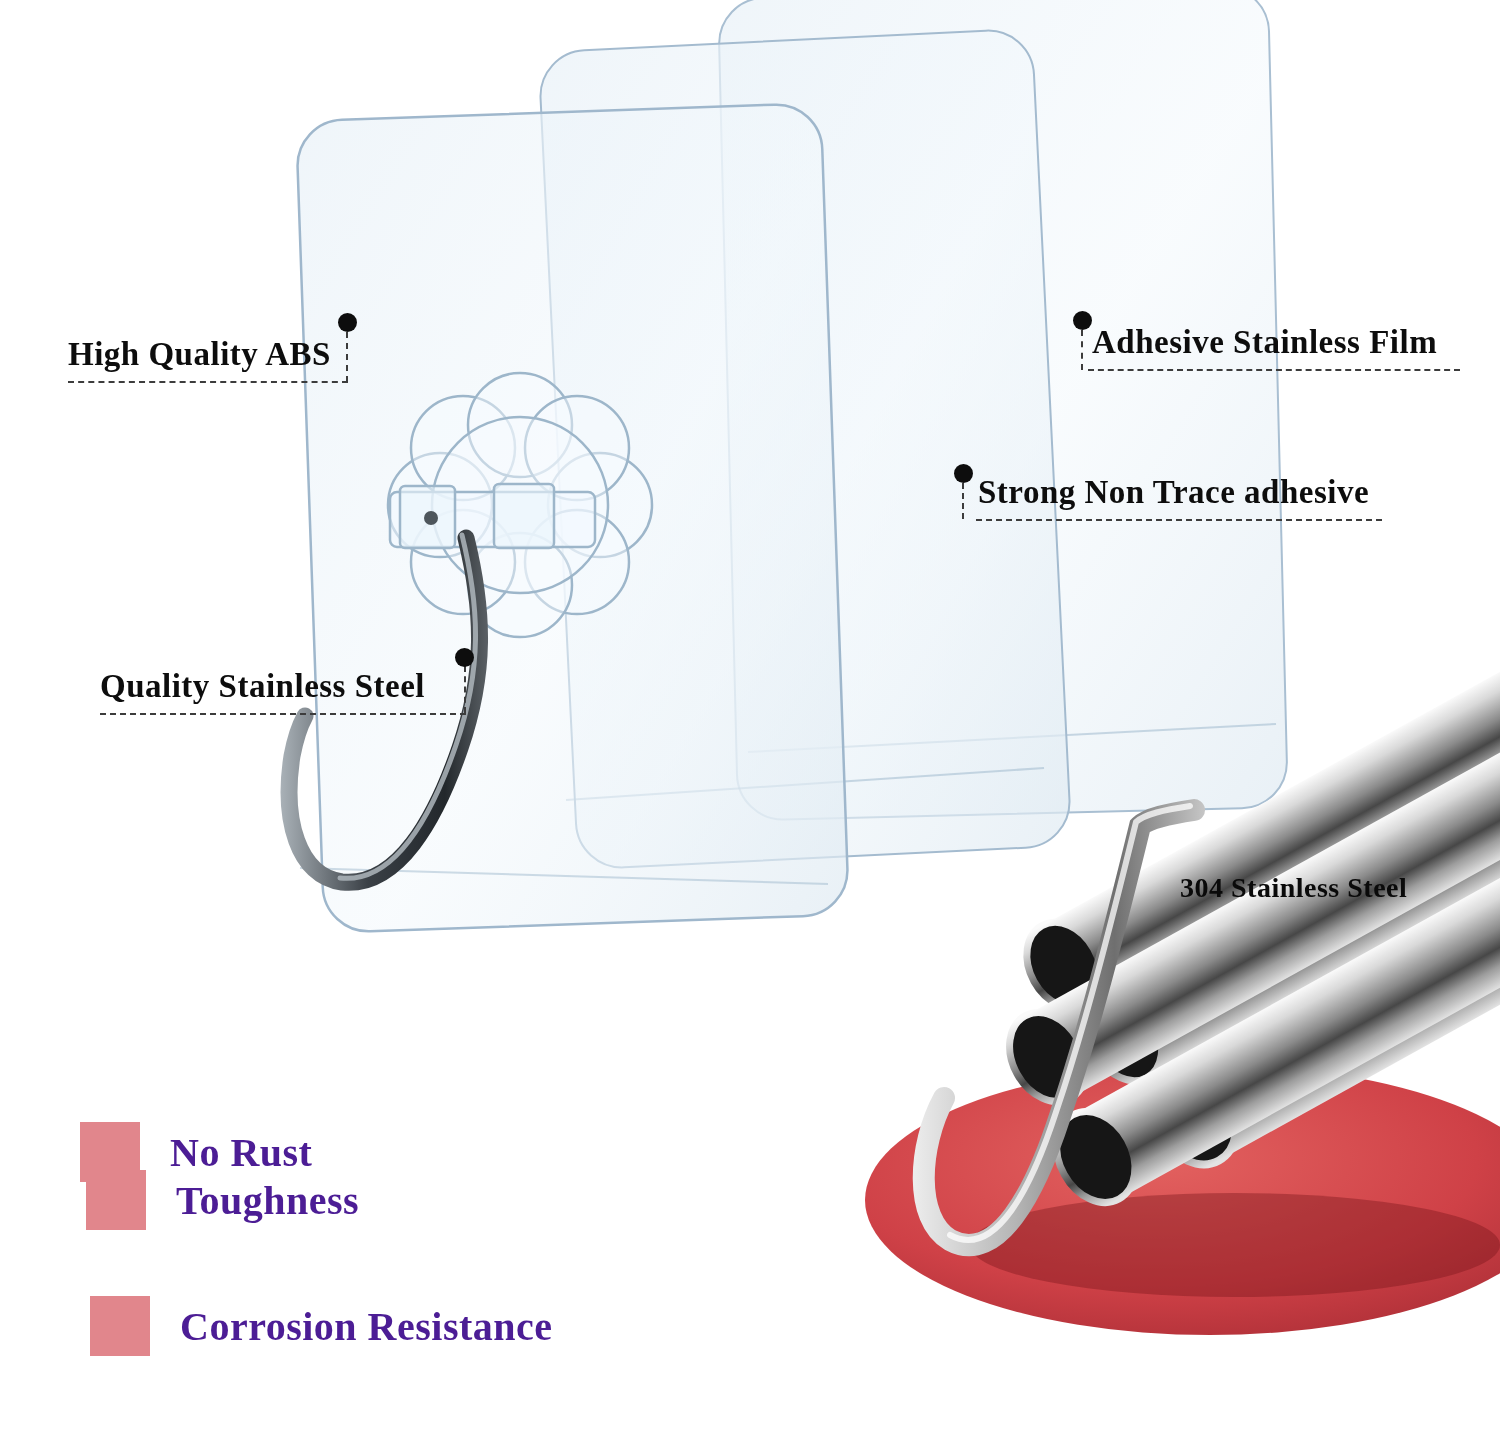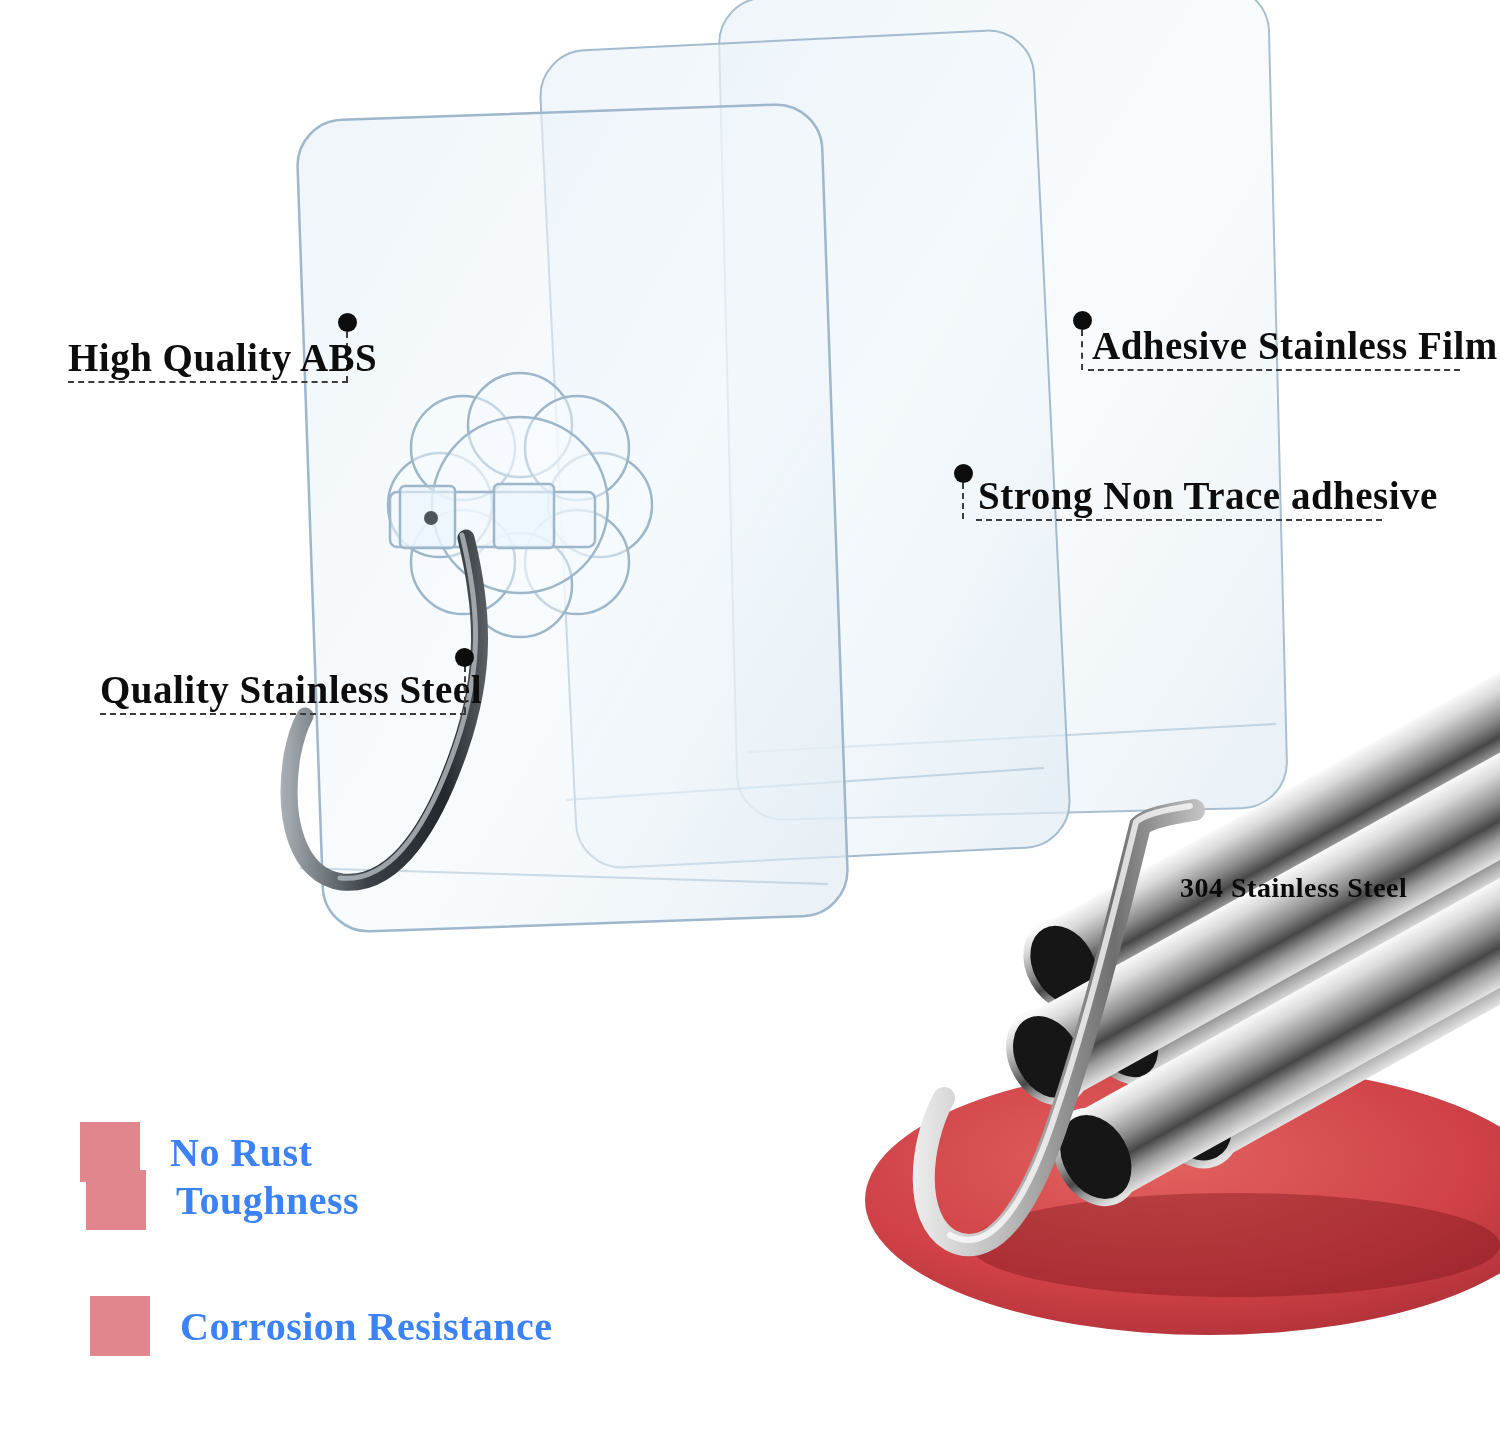--- a/index.html
+++ b/index.html
@@ -11,33 +11,33 @@
   .stage{position:absolute;inset:0;}
   svg{position:absolute;left:0;top:0;}
   .abs{position:absolute;}
   .co-dot{
     position:absolute;width:19px;height:19px;border-radius:50%;
     background:#0d0d0d;
   }
   .dash-v{position:absolute;width:0;border-left:2.5px dashed #3c3c3c;}
   .dash-h{position:absolute;height:0;border-top:2.5px dashed #3c3c3c;}
   .co-label{
-    position:absolute;font-weight:700;font-size:39px;color:#0d0d0d;
+    position:absolute;font-weight:700;font-size:33px;color:#0d0d0d;
     white-space:nowrap;letter-spacing:.5px;line-height:1.15;
   }
   .big-label{
     position:absolute;font-weight:700;font-size:28px;color:#0a0a0a;
     white-space:nowrap;letter-spacing:.5px;
   }
   .feature-row{position:absolute;display:flex;align-items:center;gap:30px;}
   .feature-square{
     width:60px;height:60px;background:#e1868c;flex:0 0 auto;
   }
   .feature-label{
-    font-weight:700;font-size:40px;color:#3b82f6;white-space:nowrap;
+    font-weight:700;font-size:40px;color:#4c1d95;white-space:nowrap;
     letter-spacing:.5px;
   }
 </style>
 </head>
 <body>
 
 <div class="stage">
 
   <svg width="1500" height="1432" viewBox="0 0 1500 1432">
     <defs>

